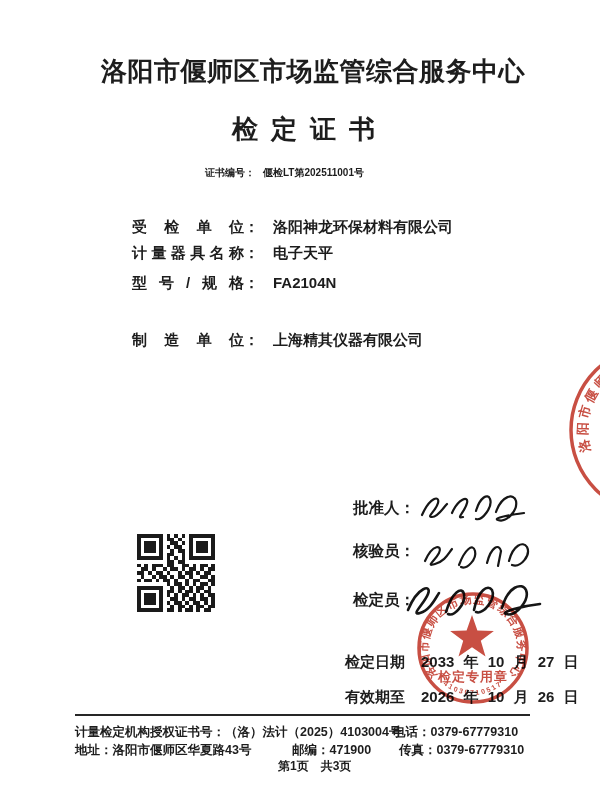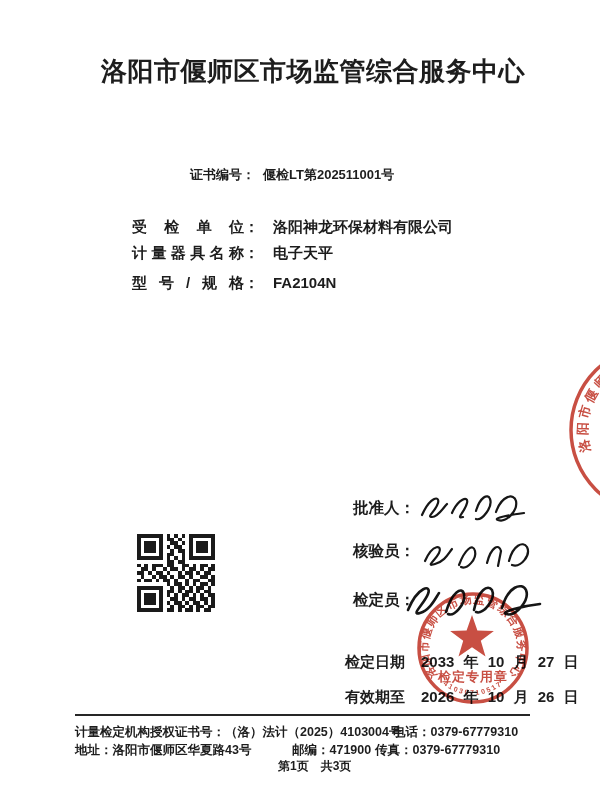--- a/index.html
+++ b/index.html
@@ -12,21 +12,21 @@
 
   .org-title{
     position:absolute;left:13px;top:54px;width:600px;text-align:center;
     font-size:26px;font-weight:bold;letter-spacing:0.5px;white-space:nowrap;
   }
   .cert-title{
     position:absolute;left:232px;top:112px;
     font-family:"Liberation Serif","DejaVu Serif",serif;
     font-size:26px;font-weight:bold;letter-spacing:13px;white-space:nowrap;
   }
-  .cert-no{position:absolute;left:190px;top:166px;font-size:13px;font-weight:bold;white-space:nowrap;}
+  .cert-no{position:absolute;left:205px;top:166px;font-size:10px;font-weight:bold;white-space:nowrap;}
   .cert-no .val{margin-left:8px;}
 
   .fields{position:absolute;left:132px;top:218px;width:420px;height:190px;}
   .frow{position:absolute;left:0;white-space:nowrap;font-size:15px;font-weight:bold;line-height:17px;}
   .flabel{display:inline-block;width:112px;text-align:justify;text-align-last:justify;vertical-align:top;}
   .fvalue{margin-left:14px;}
 
   .sig-label{position:absolute;left:353px;font-size:15.5px;font-weight:bold;white-space:nowrap;}
   .sig{position:absolute;}
   .sig path{fill:none;stroke:#161616;stroke-linecap:round;stroke-linejoin:round;}
@@ -44,34 +44,38 @@
 
   .seal{position:absolute;mix-blend-mode:multiply;opacity:0.9;}
   .seal text{font-family:"Liberation Sans","DejaVu Sans",sans-serif;font-weight:bold;}
 </style>
 </head>
 <body>
 
 <div class="page">
 
   <div class="org-title">洛阳市偃师区市场监管综合服务中心</div>
+  <div class="cert-title">检定证书</div>
 
   <div class="cert-no">
     <span>证书编号：</span><span class="val">偃检LT第202511001号</span>
   </div>
 
   <div class="fields">
     <div class="frow" style="top:26px">
       <span class="flabel">计量器具名称</span><span>：</span><span class="fvalue">电子天平</span>
     </div>
     <div class="frow" style="top:0px">
       <span class="flabel">受检单位</span><span>：</span><span class="fvalue">洛阳神龙环保材料有限公司</span>
     </div>
     <div class="frow" style="top:56px">
       <span class="flabel">型号/规格</span><span>：</span><span class="fvalue">FA2104N</span>
+    </div>
+    <div class="frow" style="top:113px">
+      <span class="flabel">制造单位</span><span>：</span><span class="fvalue">上海精其仪器有限公司</span>
     </div>
   </div>
 
   <div class="sig-label" style="top:498px">
     <span>批准人</span><span>：</span>
   </div>
   <div class="sig-label" style="top:541px">
     <span>核验员</span><span>：</span>
   </div>
   <div class="sig-label" style="top:590px">
@@ -559,21 +563,21 @@
     </span>
   </div>
 
   <div class="fline" style="top:742px">
     <span class="fcol" style="left:0">
       <span>地址：</span><span>洛阳市偃师区华夏路43号</span>
     </span>
     <span class="fcol" style="left:217px">
       <span>邮编：</span><span>471900</span>
     </span>
-    <span class="fcol" style="left:300px">
+    <span class="fcol" style="left:324px">
       <span>传真：</span><span>0379-67779310</span>
     </span>
   </div>
 
   <div class="pageno">
     <span>第1页</span><span class="tot">共3页</span>
   </div>
 
   <svg class="seal" style="left:393px;top:568px" width="160" height="160" viewBox="0 0 160 160">
     <circle cx="80" cy="80" r="54" fill="none" stroke="#c23b2e" stroke-width="3.5"></circle>

